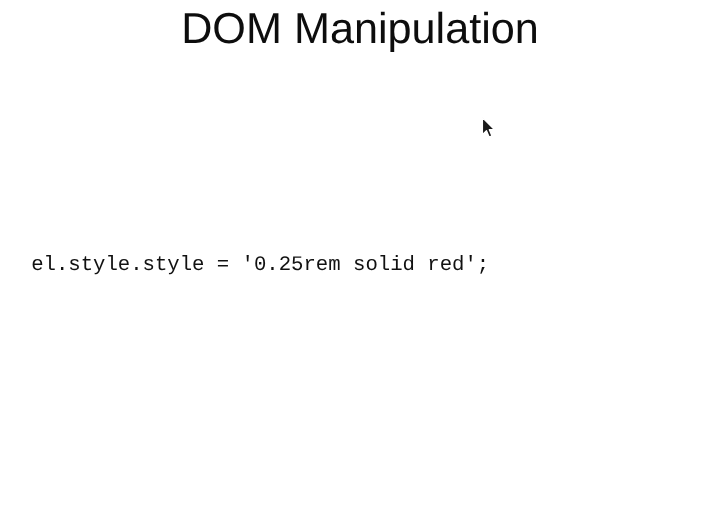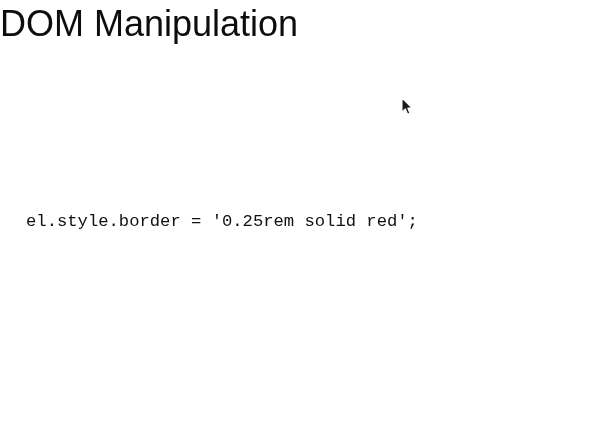--- a/index.html
+++ b/index.html
@@ -19,20 +19,21 @@
     width: 600px;
     height: 428px;
     background: #ffffff;
     box-sizing: border-box;
   }
   #slide-title {
     position: absolute;
     top: 2px;
     left: 0;
     width: 600px;
+    text-align: center;
     font-family: "Liberation Sans", sans-serif;
     font-size: 36px;
     font-weight: 400;
     color: #0d0d0d;
     line-height: 44px;
     letter-spacing: 0px;
     white-space: nowrap;
   }
   #code-block {
     position: absolute;
@@ -65,21 +66,21 @@
 </style>
 </head>
 <body>
 
 <div id="slide">
 
   <div id="slide-title">DOM Manipulation</div>
 
   <div id="code-block">
     <div class="code-line blank"></div>
-    <div class="code-line">el.style.border = '0.25rem solid red';</div>
+    <div class="code-line">el.style.style = '0.25rem solid red';</div>
     
     
     
     
     
     
     
     
     
     

